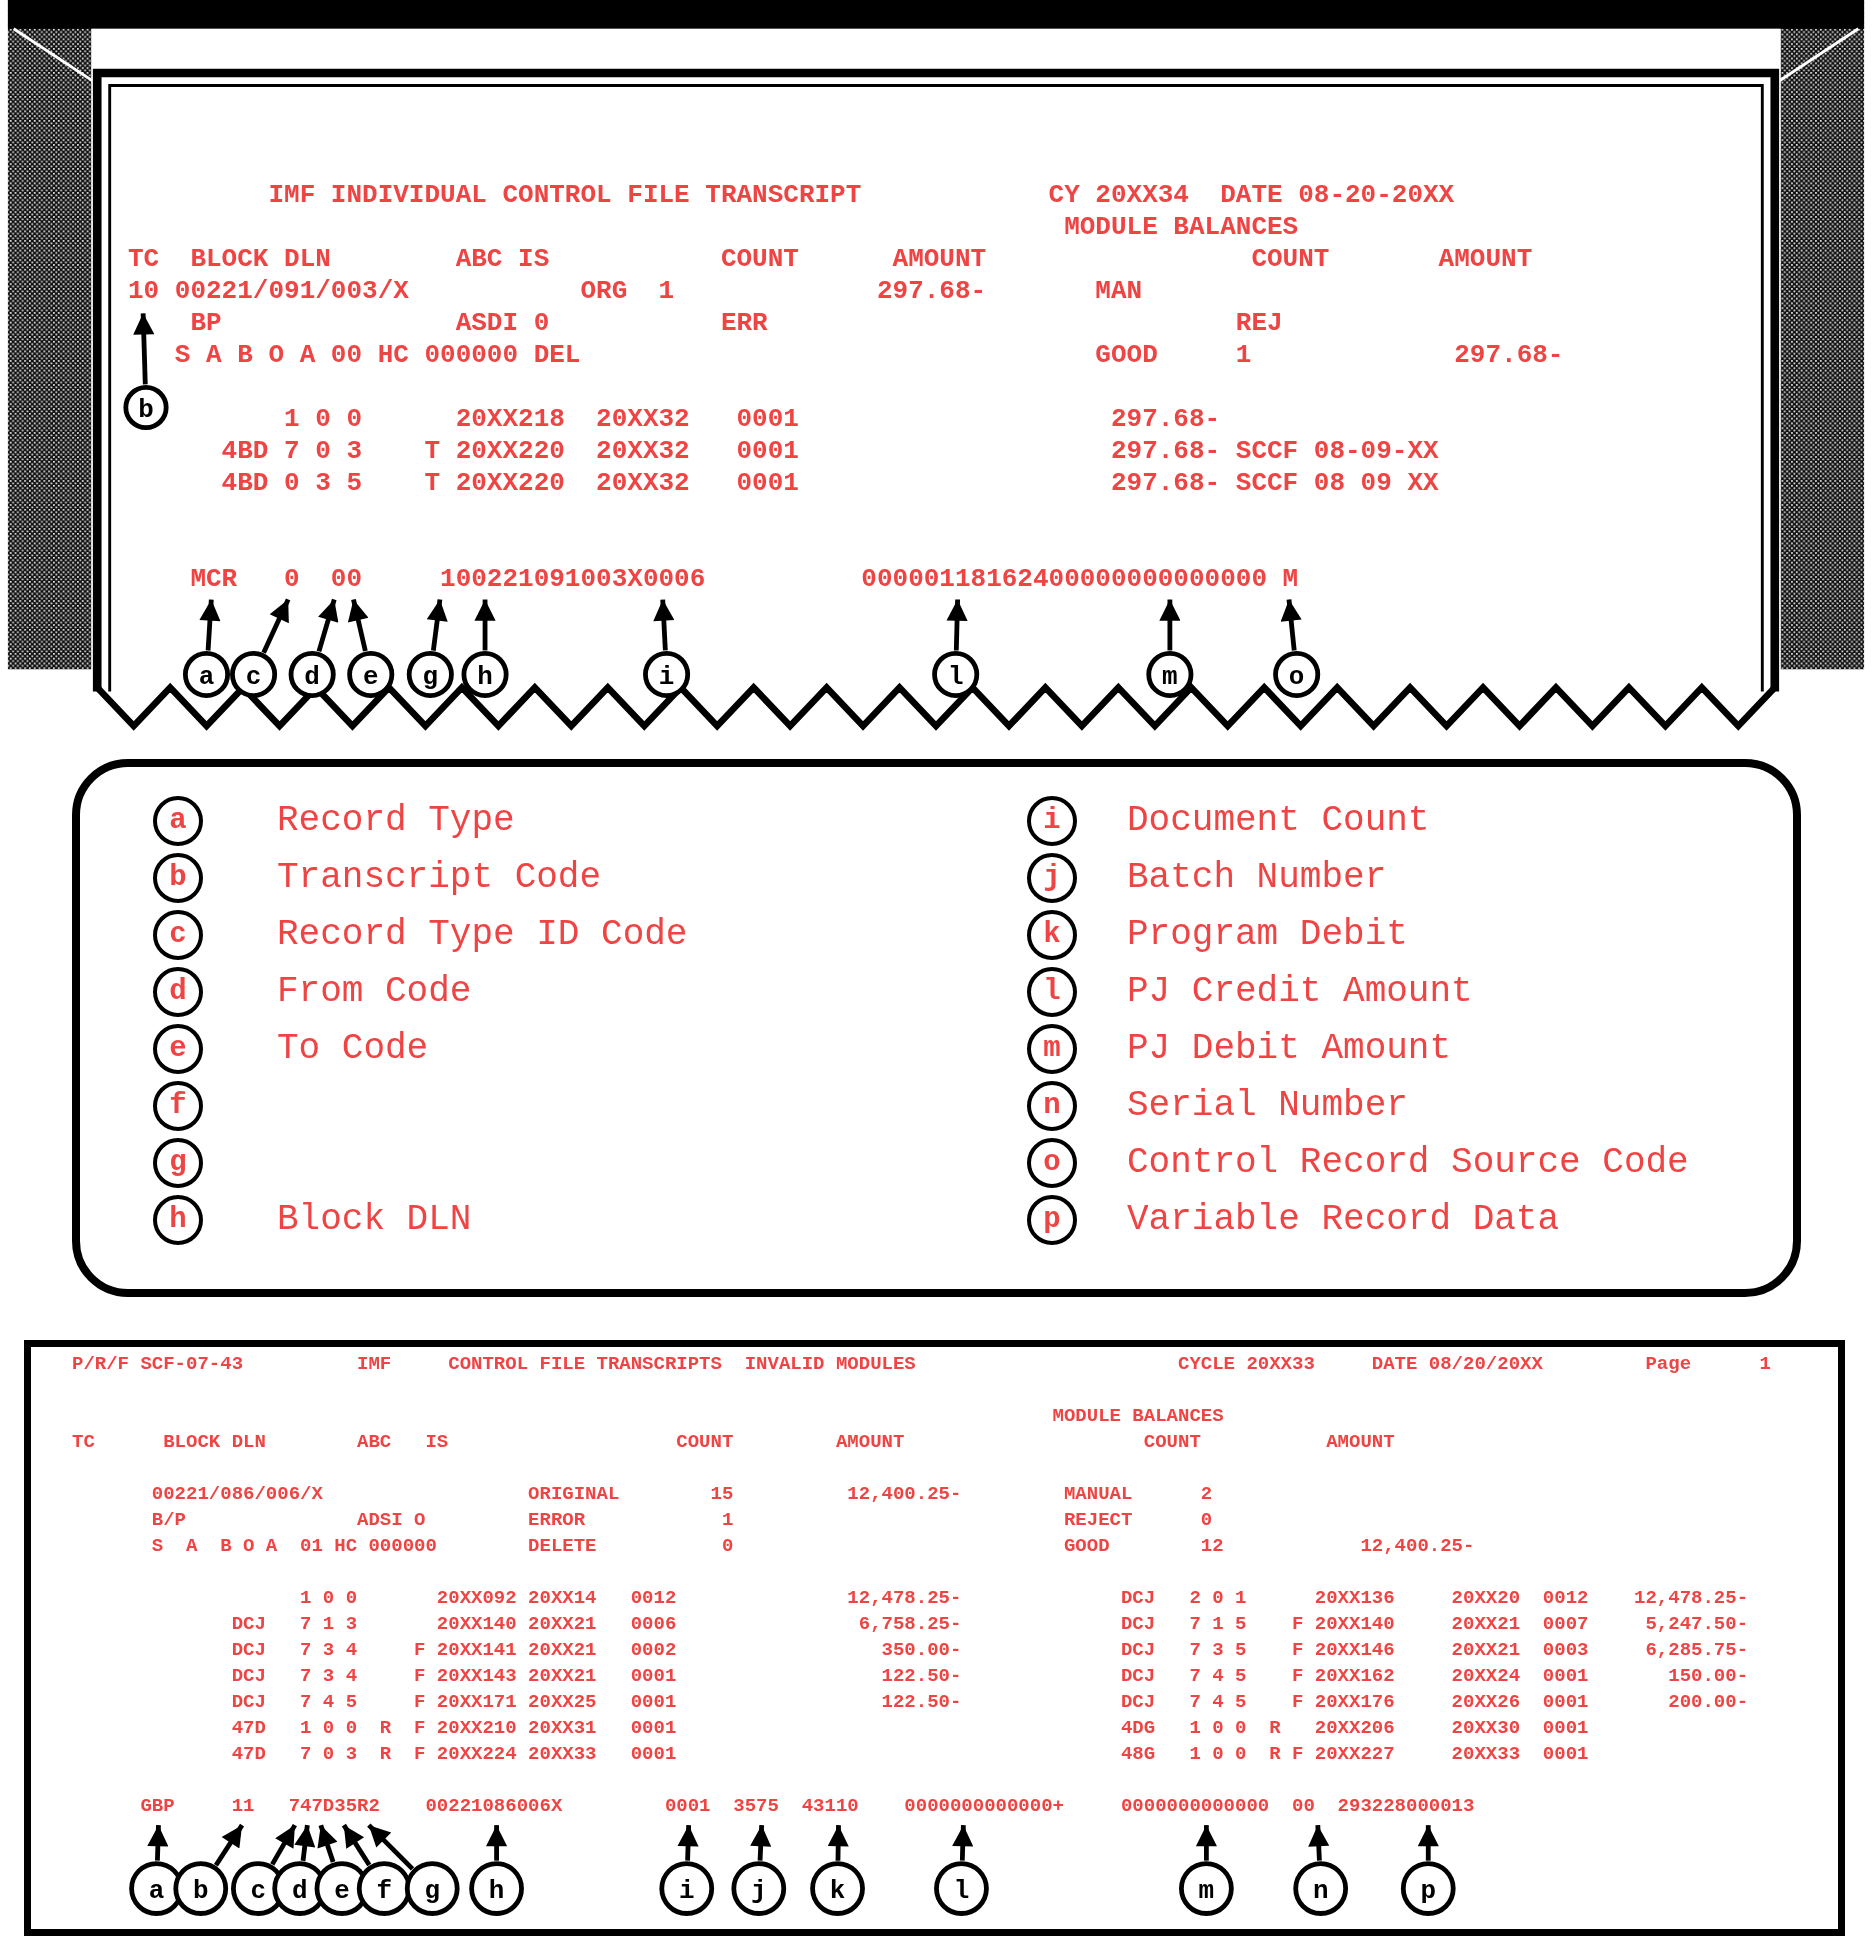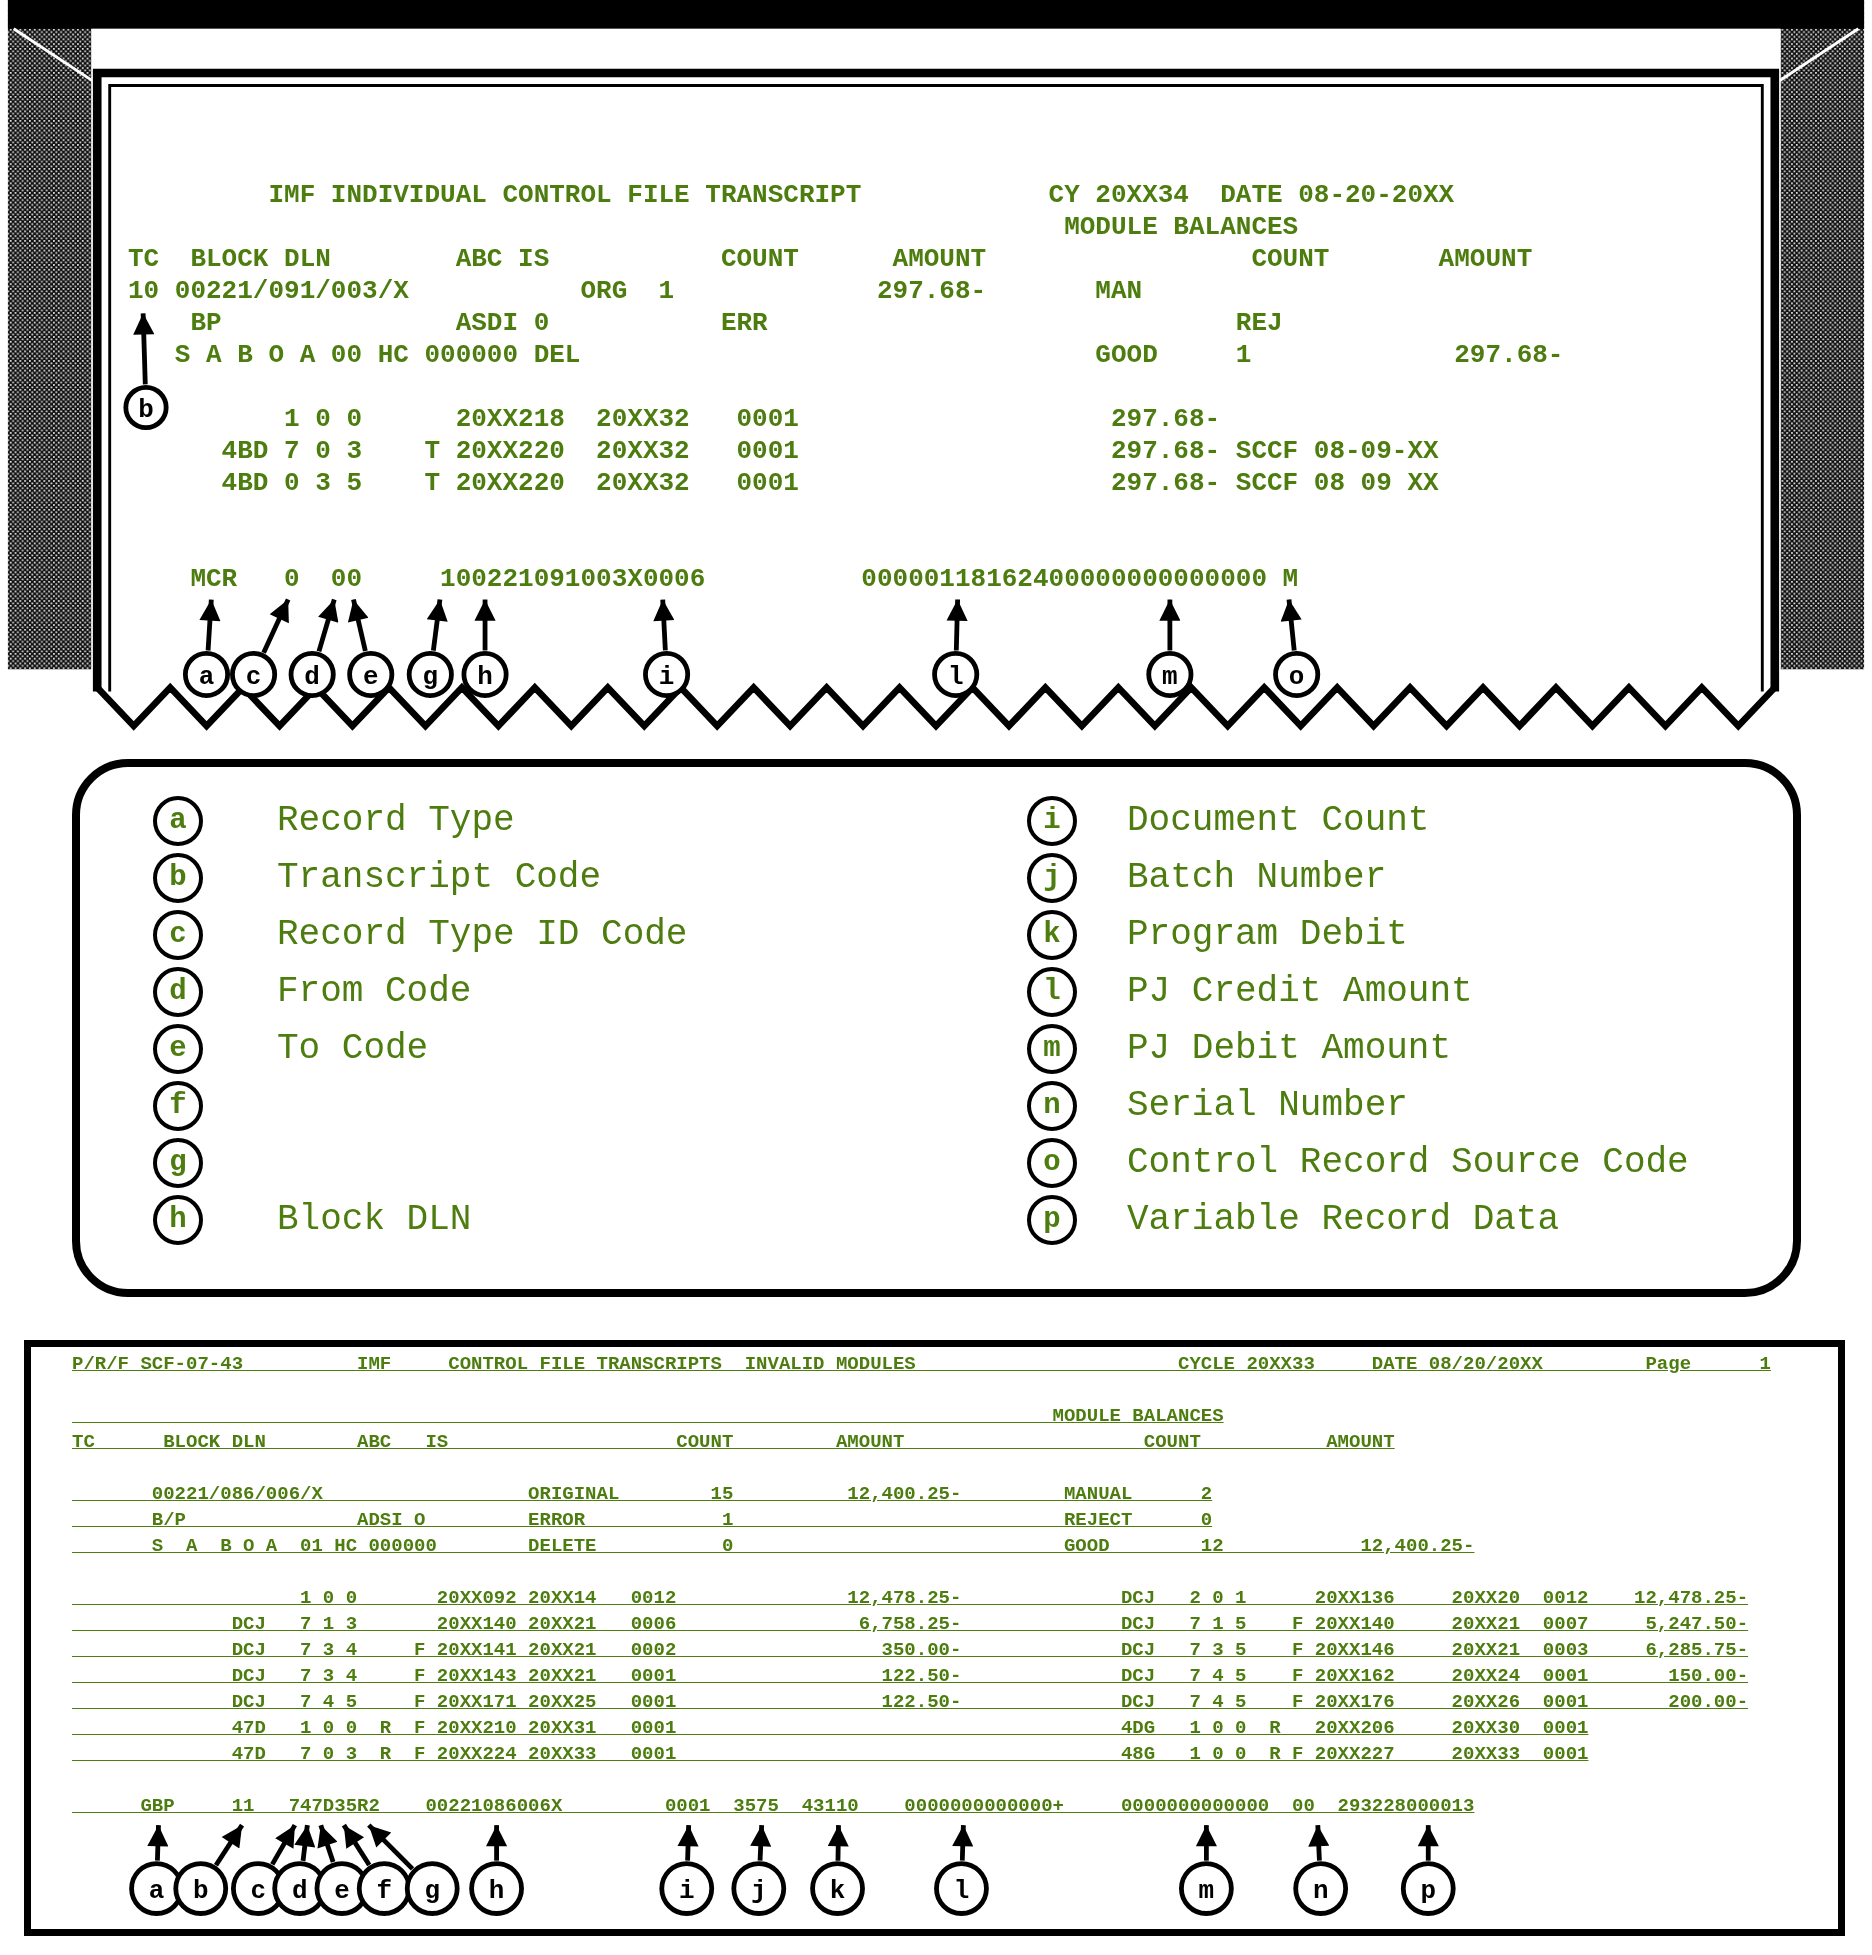--- a/index.html
+++ b/index.html
@@ -1,36 +1,36 @@
 <!DOCTYPE html>
 <html><head>
 <meta charset="utf-8">
 <style>
   html,body{margin:0;padding:0;background:#fff;}
   .page{position:relative;width:1872px;height:1955px;background:#fff;overflow:hidden;
-        font-family:"Liberation Mono",monospace;color:#4d7c0f;}
+        font-family:"Liberation Mono",monospace;color:#ef4444;}
   .frame-svg{position:absolute;left:0;top:0;}
   pre.screen-text{position:absolute;left:128px;top:179px;margin:0;
         font:700 26px/32px "Liberation Mono",monospace;white-space:pre;}
   .legend-box{position:absolute;left:72px;top:759px;width:1729px;height:538px;
         border:8.6px solid #000;border-radius:56px;box-sizing:border-box;background:#fff;}
   .legend-col{position:absolute;display:flex;flex-direction:column;}
   .legend-col.left{left:153px;top:792px;}
   .legend-col.right{left:1027px;top:792px;}
   .lg-item{display:flex;align-items:center;height:57px;}
   .lg-circle{width:50px;height:50px;border:4.8px solid #000;border-radius:50%;box-sizing:border-box;
         display:flex;align-items:center;justify-content:center;flex:0 0 auto;
         font:700 29px/1 "Liberation Mono",monospace;background:#fff;}
   .lg-label{font:400 36px/1 "Liberation Mono",monospace;white-space:pre;}
   .legend-col.left .lg-label{margin-left:74px;}
   .legend-col.right .lg-label{margin-left:50px;}
   .report-box{position:absolute;left:24px;top:1340px;width:1821px;height:596px;
         border:7.7px solid #000;box-sizing:border-box;background:#fff;}
   pre.report-text{position:absolute;left:72px;top:1351px;margin:0;
-        font:700 19px/26px "Liberation Mono",monospace;white-space:pre;text-decoration:underline;}
+        font:700 19px/26px "Liberation Mono",monospace;white-space:pre;}
   .annot-svg{position:absolute;left:0;top:0;pointer-events:none;}
   .annot-letter{font:700 27px "Liberation Mono",monospace;fill:#000;}
   .annot-stem{stroke:#000;stroke-width:5;}
   .annot-circle{fill:#fff;stroke:#000;stroke-width:5;}
 </style>
 </head>
 <body>
 
 <div class="page">
 

